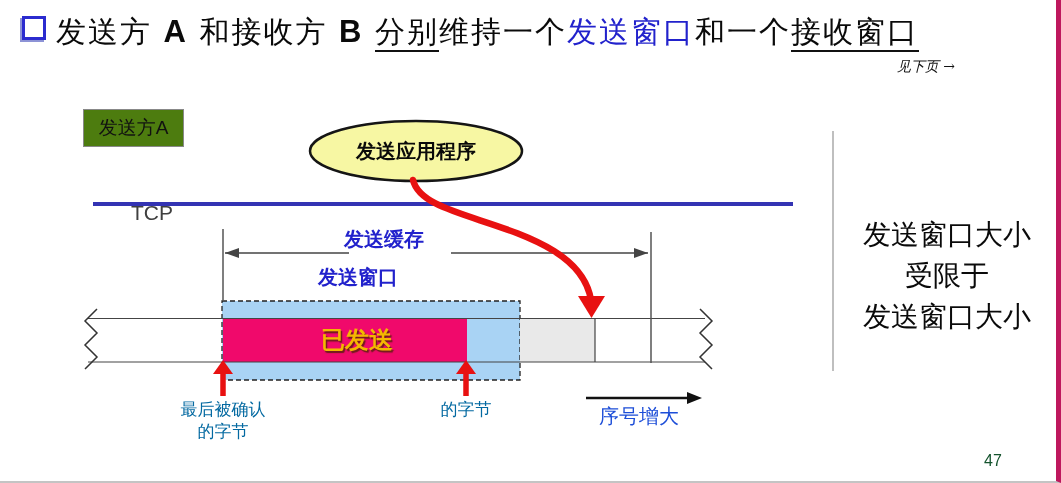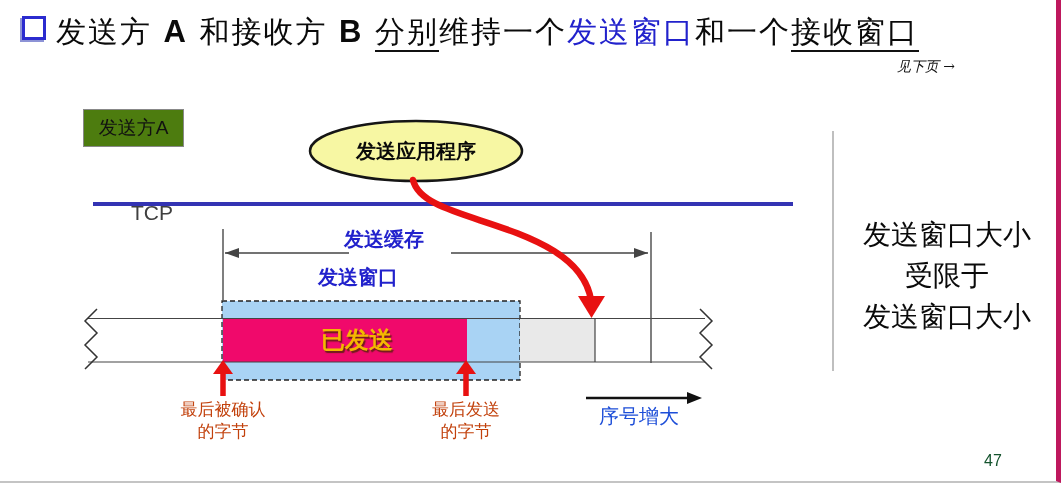--- a/index.html
+++ b/index.html
@@ -42,21 +42,21 @@
   .app-label  { left:310px; top:138px; width:212px; text-align:center;
                 font-size:20px; font-weight:bold; color:#0a0a0a; }
   .tcp-label  { left:131px; top:201px; font-size:21px; color:#404040; }
   .buffer-label { left:344px; top:226px; width:112px; text-align:left;
                 font-size:20px; font-weight:bold; }
   .window-label { left:302px; top:264px; width:112px; text-align:center;
                 font-size:20px; font-weight:bold; }
   .sent-label { left:223px; top:319px; width:268px; height:42px; line-height:42px;
                 text-align:center; font-size:24px; font-weight:bold;
                 color:#f3b800; text-shadow:1.5px 1.5px 1px rgba(70,35,0,0.75); }
-  .byte-label { width:150px; text-align:center; font-size:17px; line-height:22px; color:#c2410c; }
+  .byte-label { width:150px; text-align:center; font-size:17px; line-height:22px; color:#0369a1; }
   .ack-label  { left:148px; top:399px; }
   .last-label { left:394px; top:399px; width:144px; }
   .seq-label  { left:584px; top:403px; width:110px; text-align:center; font-size:20px; color:#1d4ed8; }
   .side-note  { left:835px; top:214px; width:224px; text-align:center;
                 font-size:28px; line-height:41px; color:#0a0a0a; }
   .page-num   { left:984px; top:452px; font-size:16px; color:#14532d; }
 </style>
 </head>
 <body>
 
@@ -118,21 +118,20 @@
   <div class="abs window-label blue-text">发送窗口</div>
 
   <div class="abs sent-label">已发送</div>
 
   <div class="abs byte-label ack-label">
     <div>最后被确认</div>
     <div>的字节</div>
   </div>
 
   <div class="abs byte-label last-label">
-    <div>最后发送</div>
     <div>的字节</div>
   </div>
 
   <div class="abs seq-label">序号增大</div>
 
   <div class="abs side-note">
     <div>发送窗口大小</div>
     <div>受限于</div>
     <div>发送窗口大小</div>
   </div>

